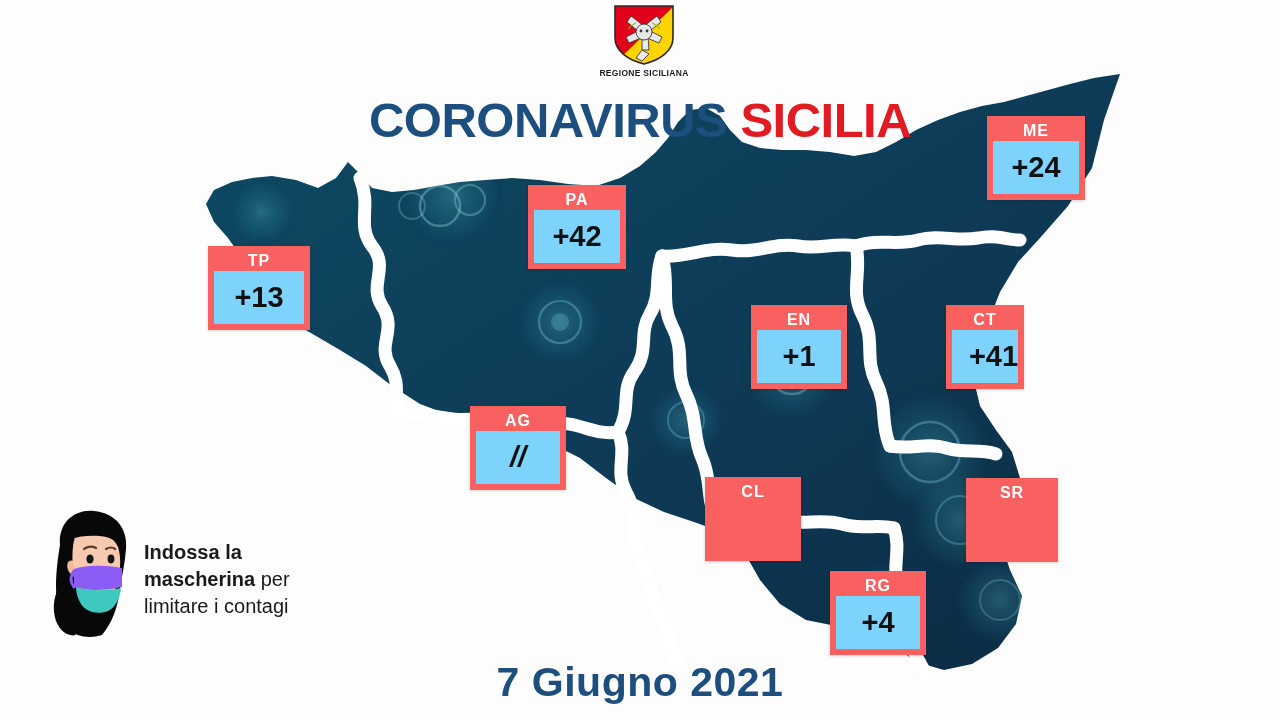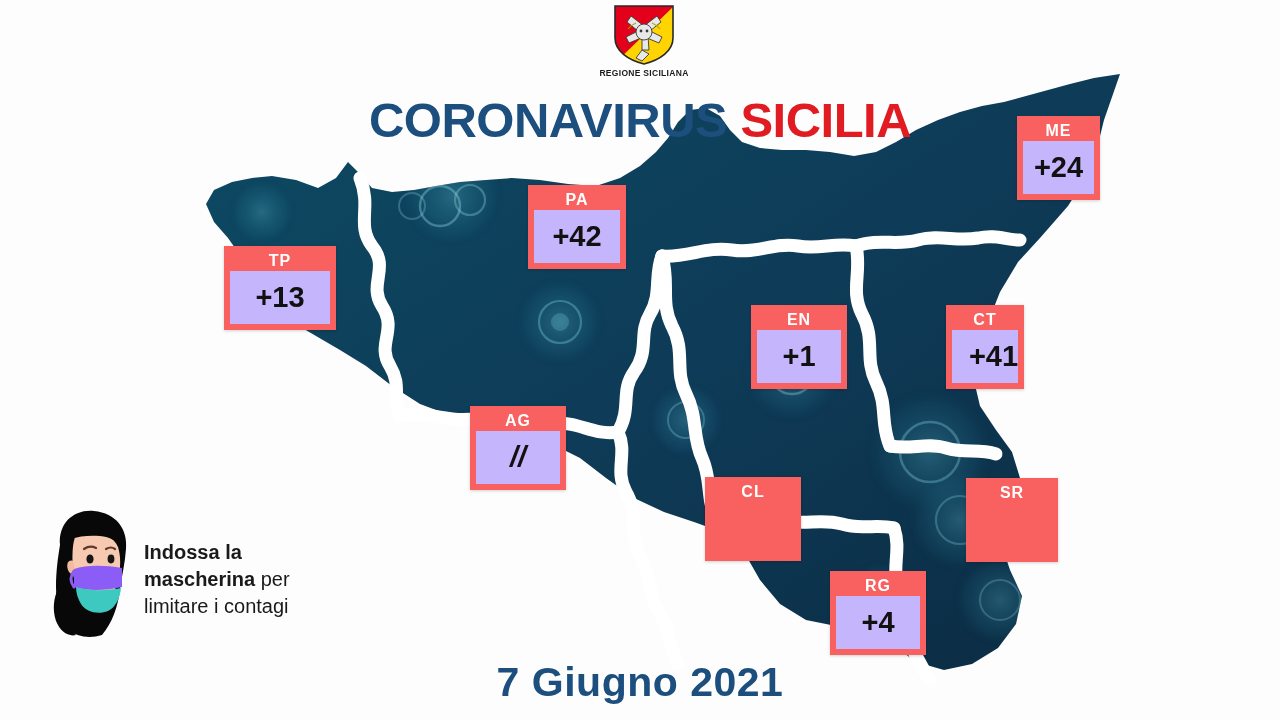--- a/index.html
+++ b/index.html
@@ -75,21 +75,21 @@
   .badge-label {
     text-align: center;
     color: #ffffff;
     font-weight: bold;
     font-size: 16px;
     letter-spacing: 1px;
     line-height: 20px;
     height: 20px;
   }
   .badge-value {
-    background: #c4b5fd;
+    background: #7dd3fc;
     text-align: center;
     color: #111111;
     font-weight: bold;
     font-size: 29px;
     line-height: 1;
     display: flex;
     align-items: center;
     justify-content: center;
   }
 
@@ -295,31 +295,31 @@
       <g stroke="#9aa600" stroke-width="1.2" fill="none" opacity="0.9">
         <path d="M24,19 q-5,2 -8,6"></path>
         <path d="M40,19 q5,2 8,6"></path>
       </g>
     </svg>
     <div id="crest-caption">REGIONE SICILIANA</div>
   </div>
 
   <div id="badges">
 
-    <div class="badge" style="left:224px; top:246px; width:112px; height:84px;">
+    <div class="badge" style="left:208px; top:246px; width:102px; height:84px;">
       <div class="badge-label">TP</div>
       <div class="badge-value" style="height:53px;">+13</div>
     </div>
 
     <div class="badge" style="left:528px; top:185px; width:98px; height:84px;">
       <div class="badge-label">PA</div>
       <div class="badge-value" style="height:53px;">+42</div>
     </div>
 
-    <div class="badge" style="left:1017px; top:116px; width:83px; height:84px;">
+    <div class="badge" style="left:987px; top:116px; width:98px; height:84px;">
       <div class="badge-label">ME</div>
       <div class="badge-value" style="height:53px;">+24</div>
     </div>
 
     <div class="badge" style="left:751px; top:305px; width:96px; height:84px;">
       <div class="badge-label">EN</div>
       <div class="badge-value" style="height:53px;">+1</div>
     </div>
 
     <div class="badge" style="left:946px; top:305px; width:78px; height:84px;">

